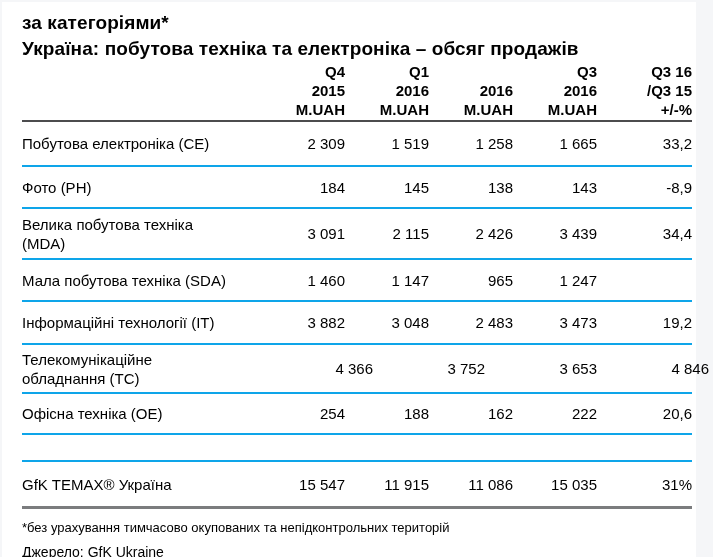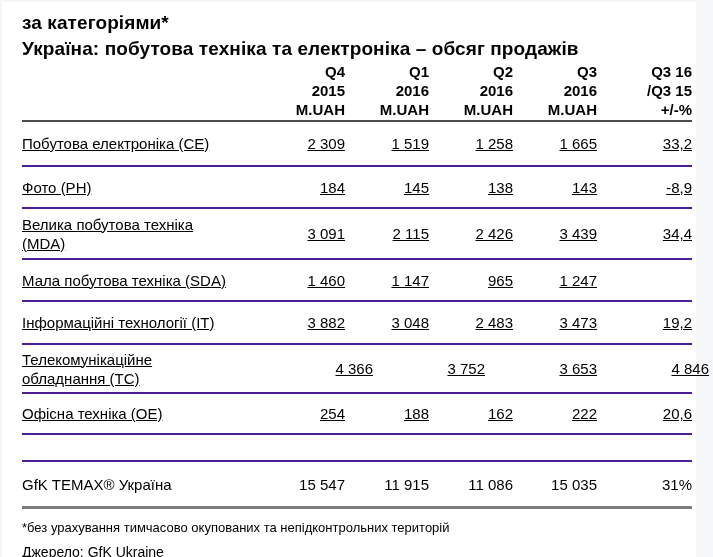--- a/index.html
+++ b/index.html
@@ -27,21 +27,21 @@
   }
   .header-row {
     align-items: end;
     min-height: 57px;
     border-bottom: 2px solid #4c4c4e;
     padding-bottom: 1px;
   }
   .hcell { font-weight: bold; font-size: 15px; line-height: 19px; text-align: right; }
   .cell  { font-size: 15px; text-align: right; }
   .label { font-size: 15px; text-align: left; line-height: 19px; white-space: pre-line; }
-  .sep   { border-bottom: 2px solid #4c1d95; text-decoration: underline; }
+  .sep   { border-bottom: 2px solid #0ea5e9; }
   .rh43 { min-height: 43px; }
   .rh40 { min-height: 40px; }
   .rh49 { min-height: 49px; }
   .rh41 { min-height: 41px; }
   .rh47 { min-height: 47px; gap: 28px; }
   .rh39 { min-height: 39px; }
   .spacer-row { min-height: 25px; }
   .total-row { min-height: 44px; border-bottom: 3px solid #7b7c7e; }
   .footnote { font-size: 13px; margin-top: 11px; }
   .source   { font-size: 14px; margin-top: 9px; }
@@ -64,21 +64,20 @@
         <div>Q4</div>
         <div>2015</div>
         <div>M.UAH</div>
       </div>
       <div class="hcell">
         <div>Q1</div>
         <div>2016</div>
         <div>M.UAH</div>
       </div>
       <div class="hcell">
-        <div>Q2</div>
         <div>2016</div>
         <div>M.UAH</div>
       </div>
       <div class="hcell">
         <div>Q3</div>
         <div>2016</div>
         <div>M.UAH</div>
       </div>
       <div class="hcell">
         <div>Q3 16</div>

